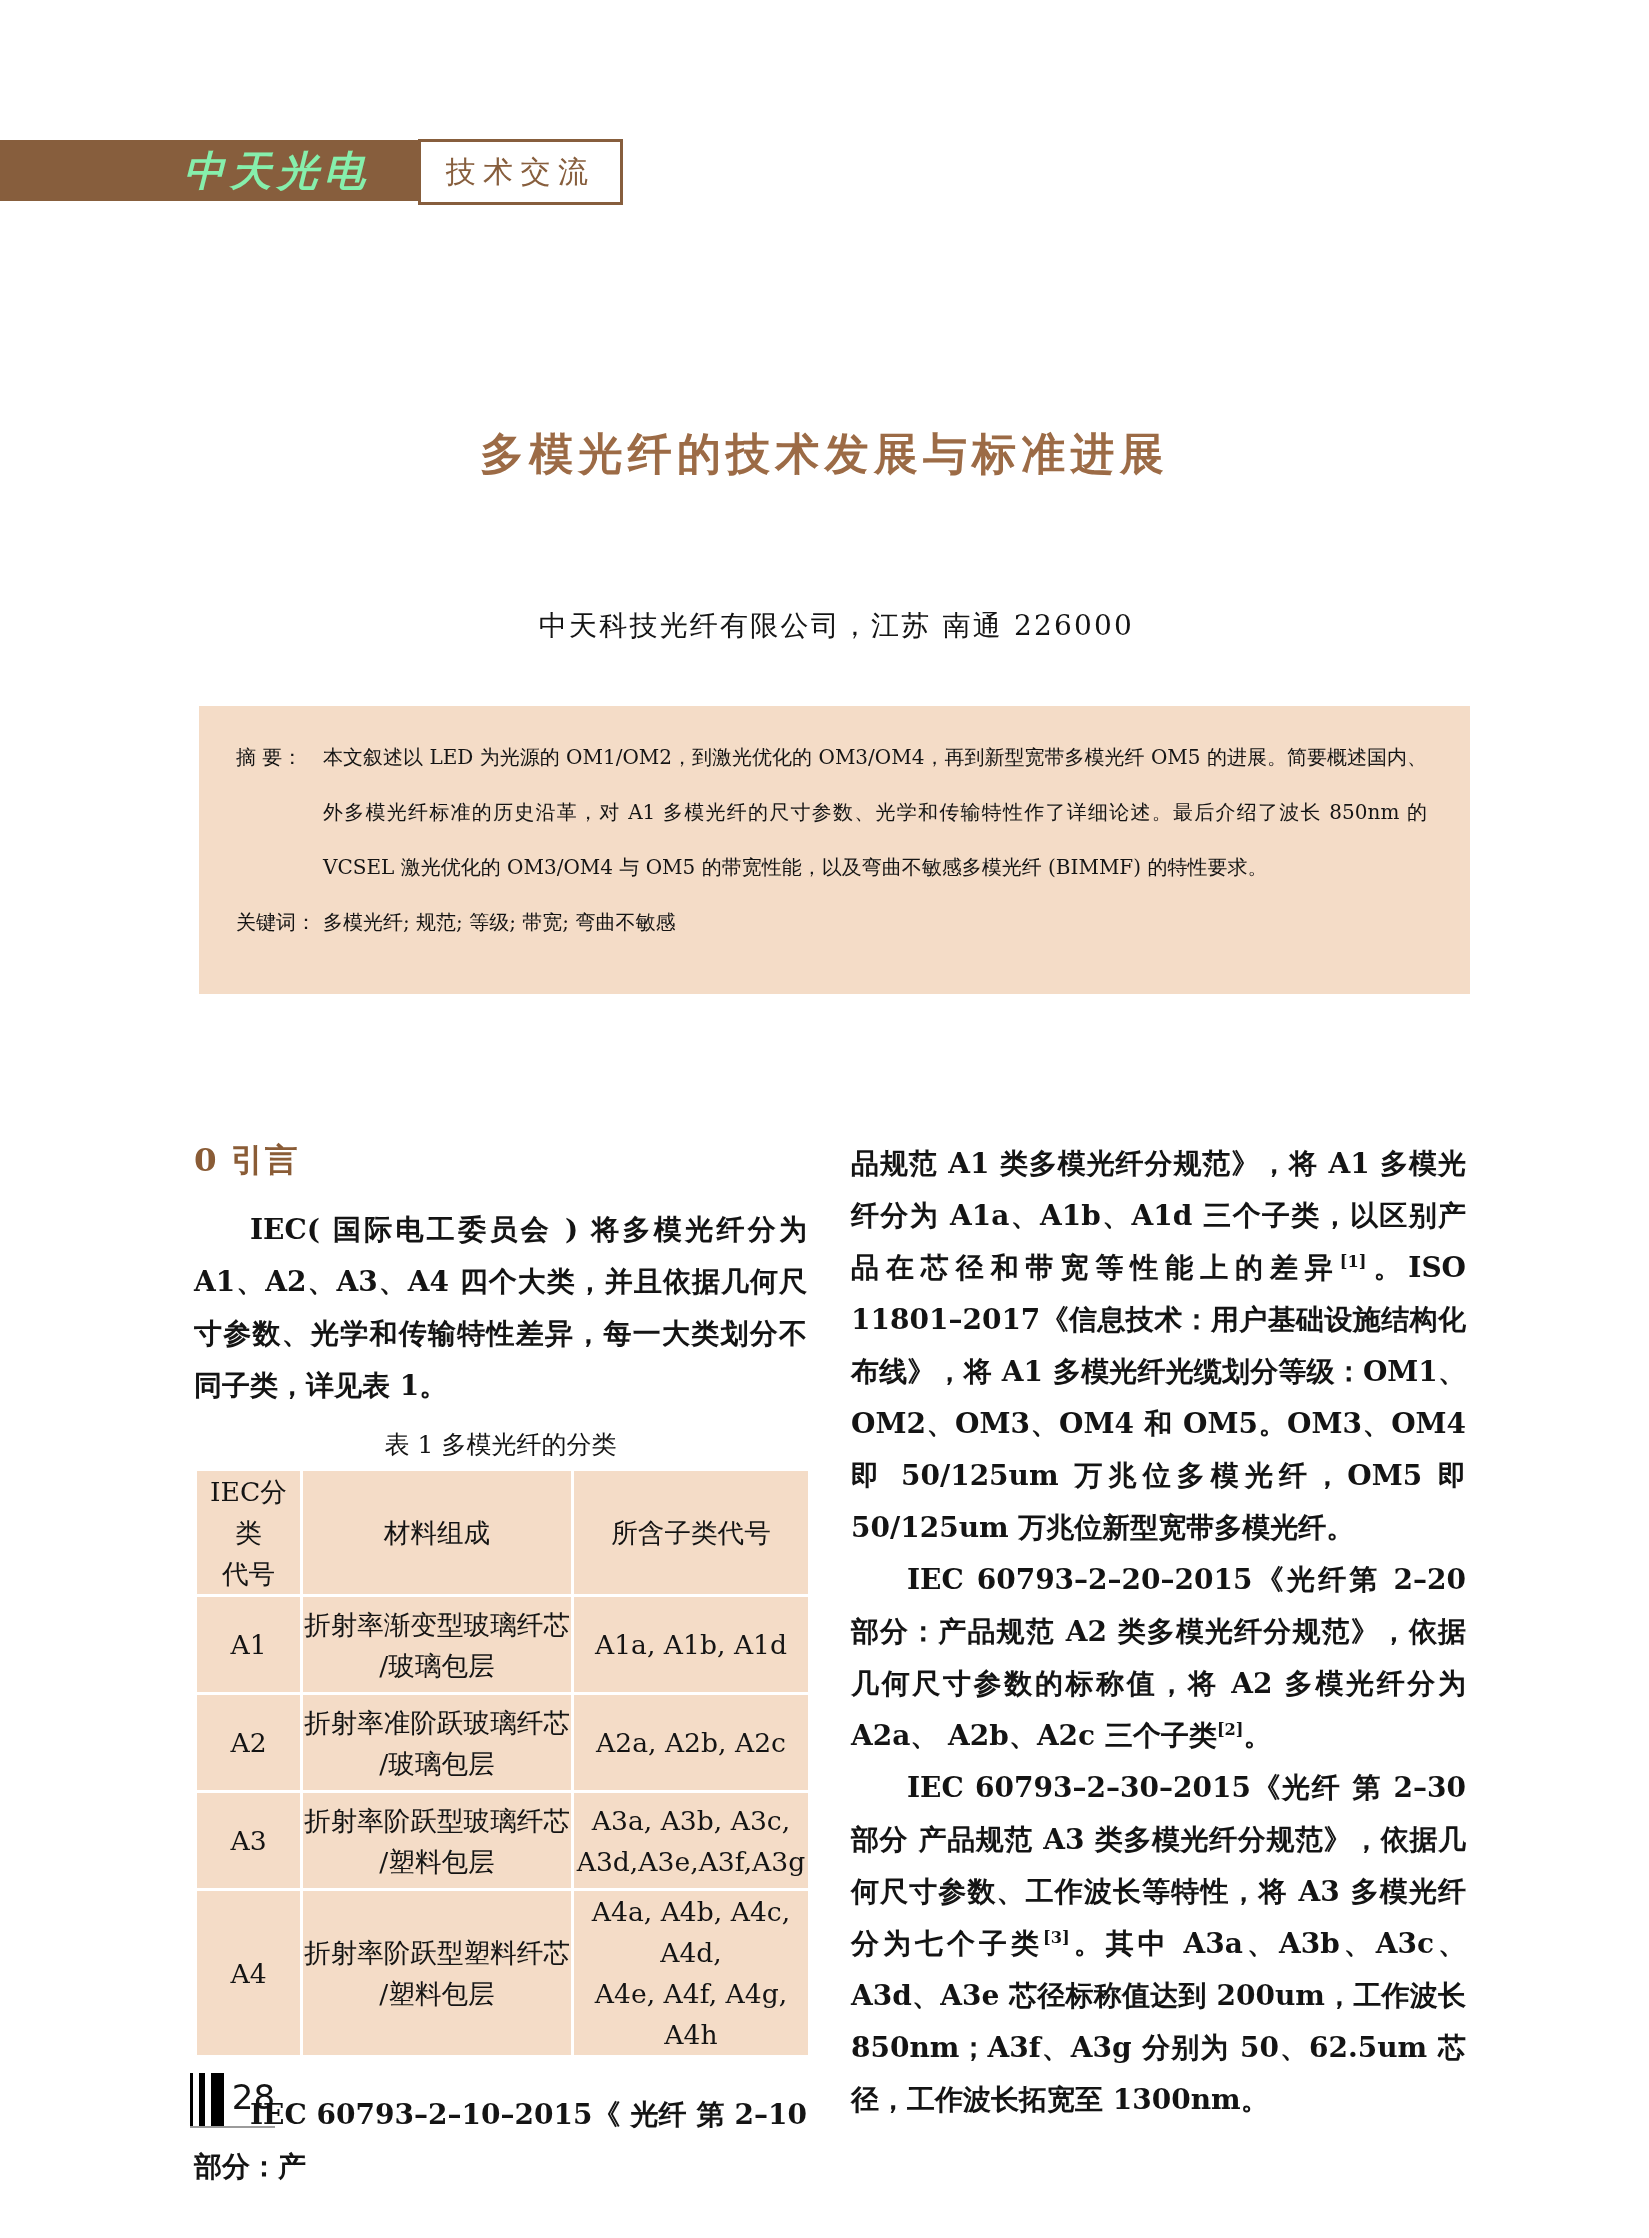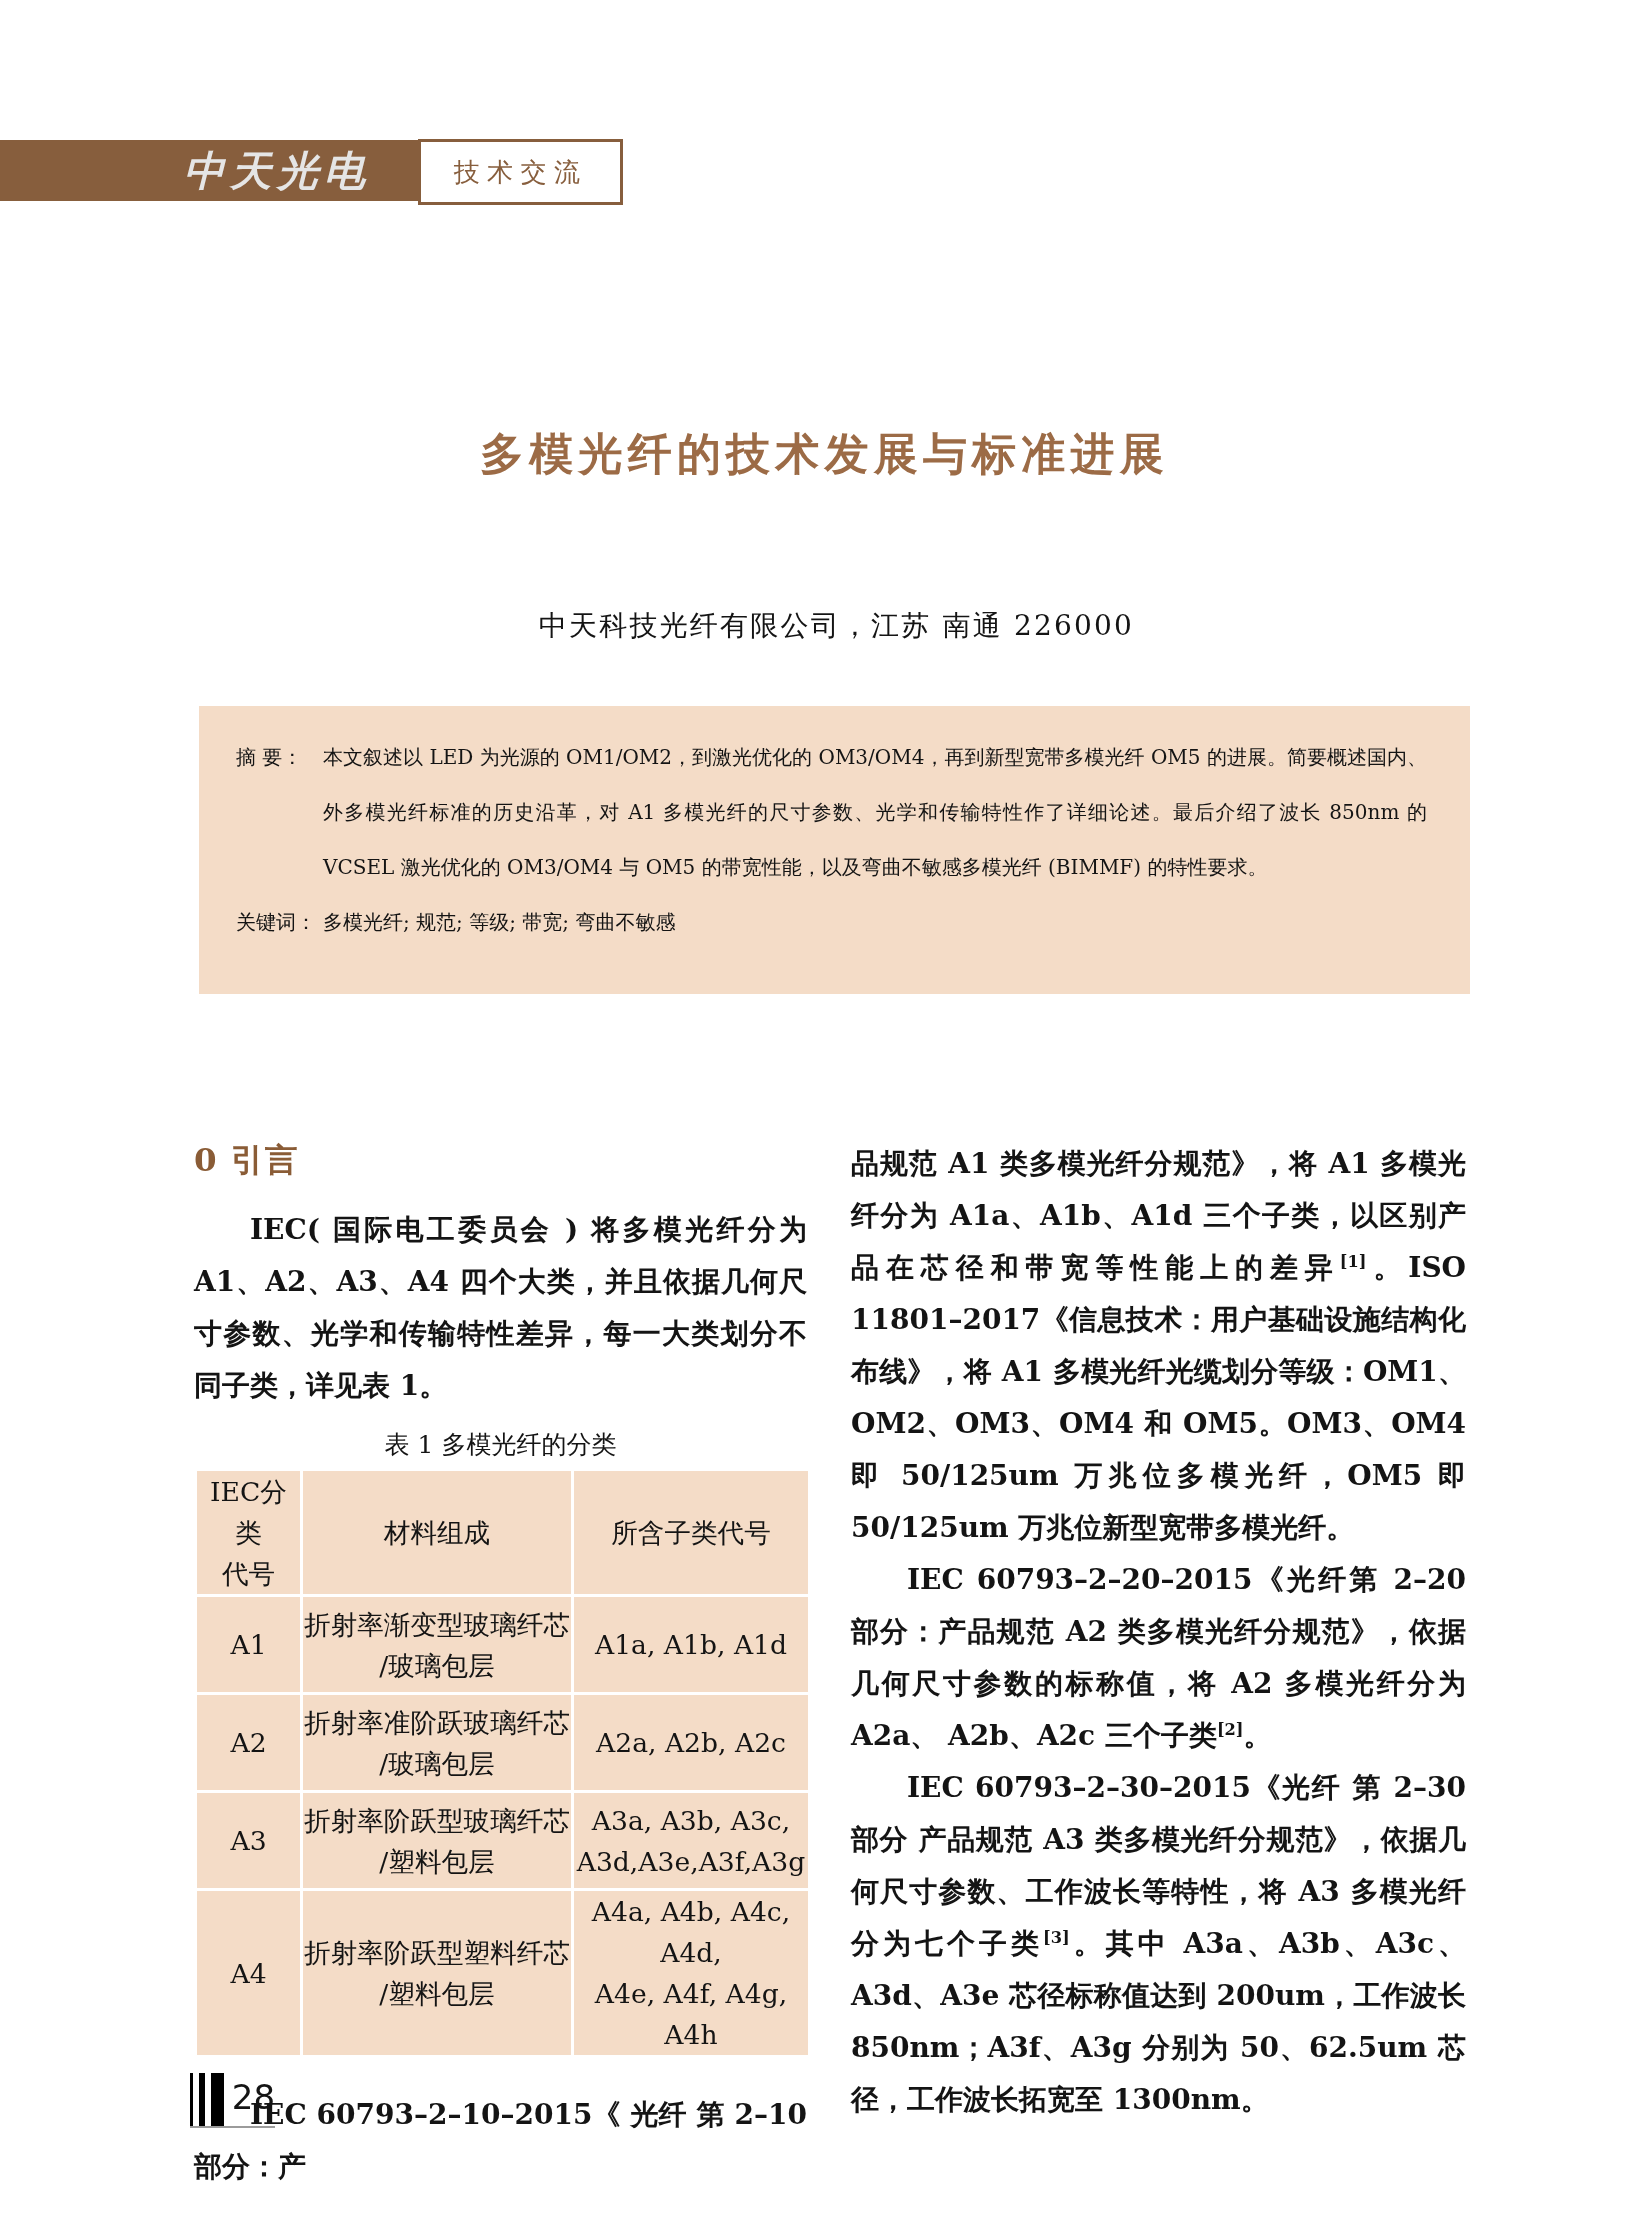--- a/index.html
+++ b/index.html
@@ -11,24 +11,24 @@
     --footer_line:#9b9b9b;
   }
   *{margin:0;padding:0;box-sizing:border-box;}
   html,body{background:#ffffff;}
   body{font-family:"DejaVu Serif","Liberation Serif",serif;color:var(--ink);}
   .page{position:relative;width:1649px;height:2239px;background:#ffffff;overflow:hidden;}
 
   
   .header-bar{position:absolute;left:0;top:140px;width:418px;height:61px;background:var(--brand_brown);}
   .logo-text{position:absolute;right:47px;top:50%;transform:translateY(-50%);
-    color:#e5e5e5;font-size:41px;font-weight:bold;font-style:italic;letter-spacing:5.9px;white-space:nowrap;}
+    color:#86efac;font-size:41px;font-weight:bold;font-style:italic;letter-spacing:5.9px;white-space:nowrap;}
   .header-tag{position:absolute;left:418px;top:139px;width:205px;height:66px;background:#ffffff;
     border:3px solid var(--brand_brown);display:flex;align-items:center;justify-content:center;}
-  .header-tag span{color:var(--brand_brown);font-size:26px;letter-spacing:7.4px;
+  .header-tag span{color:var(--brand_brown);font-size:30px;letter-spacing:7.4px;
     font-family:Liberation Mono, monospace;}
 
   
   .doc-title{position:absolute;left:0;top:425px;width:100%;text-align:center;
     color:var(--title_brown);font-size:44px;font-weight:bold;letter-spacing:5.2px;}
   .doc-authors{position:absolute;left:0;top:550px;width:100%;text-align:center;
     font-size:27px;letter-spacing:3px;}
   .doc-affiliation{position:absolute;left:12px;top:607px;width:100%;text-align:center;
     font-size:28px;letter-spacing:2.2px;}
 

